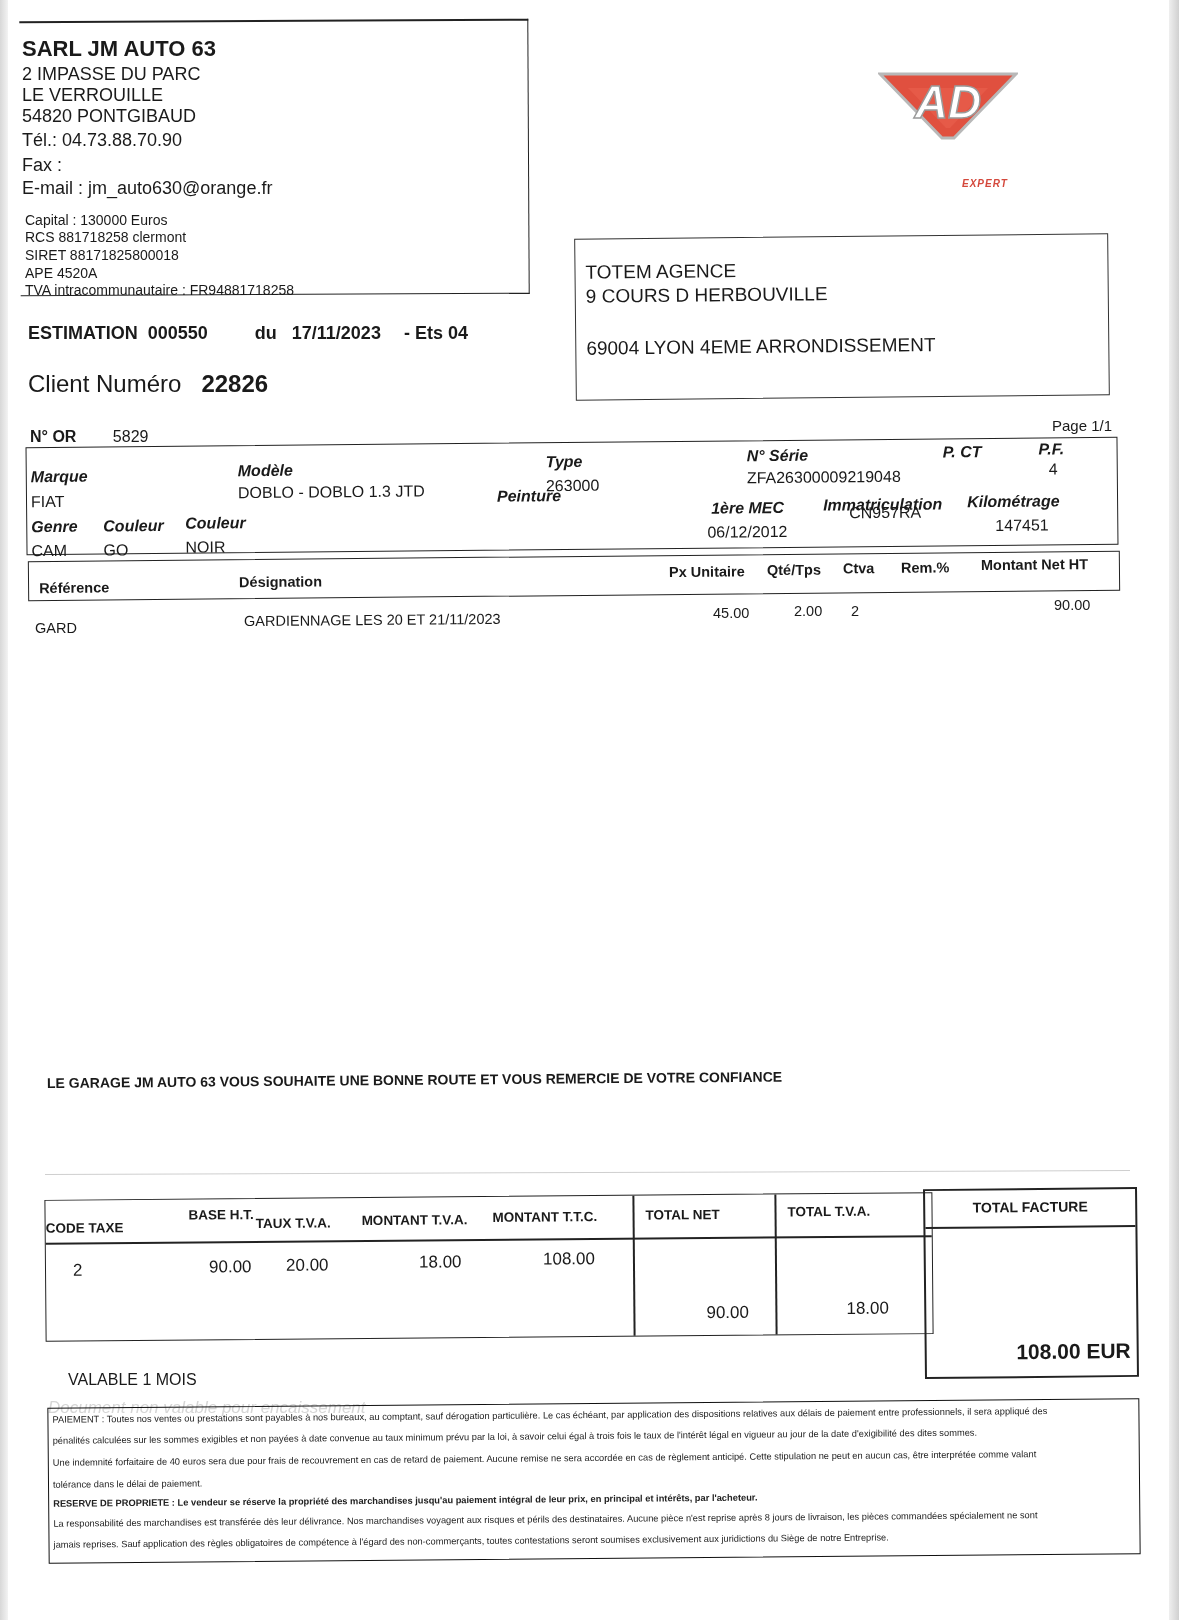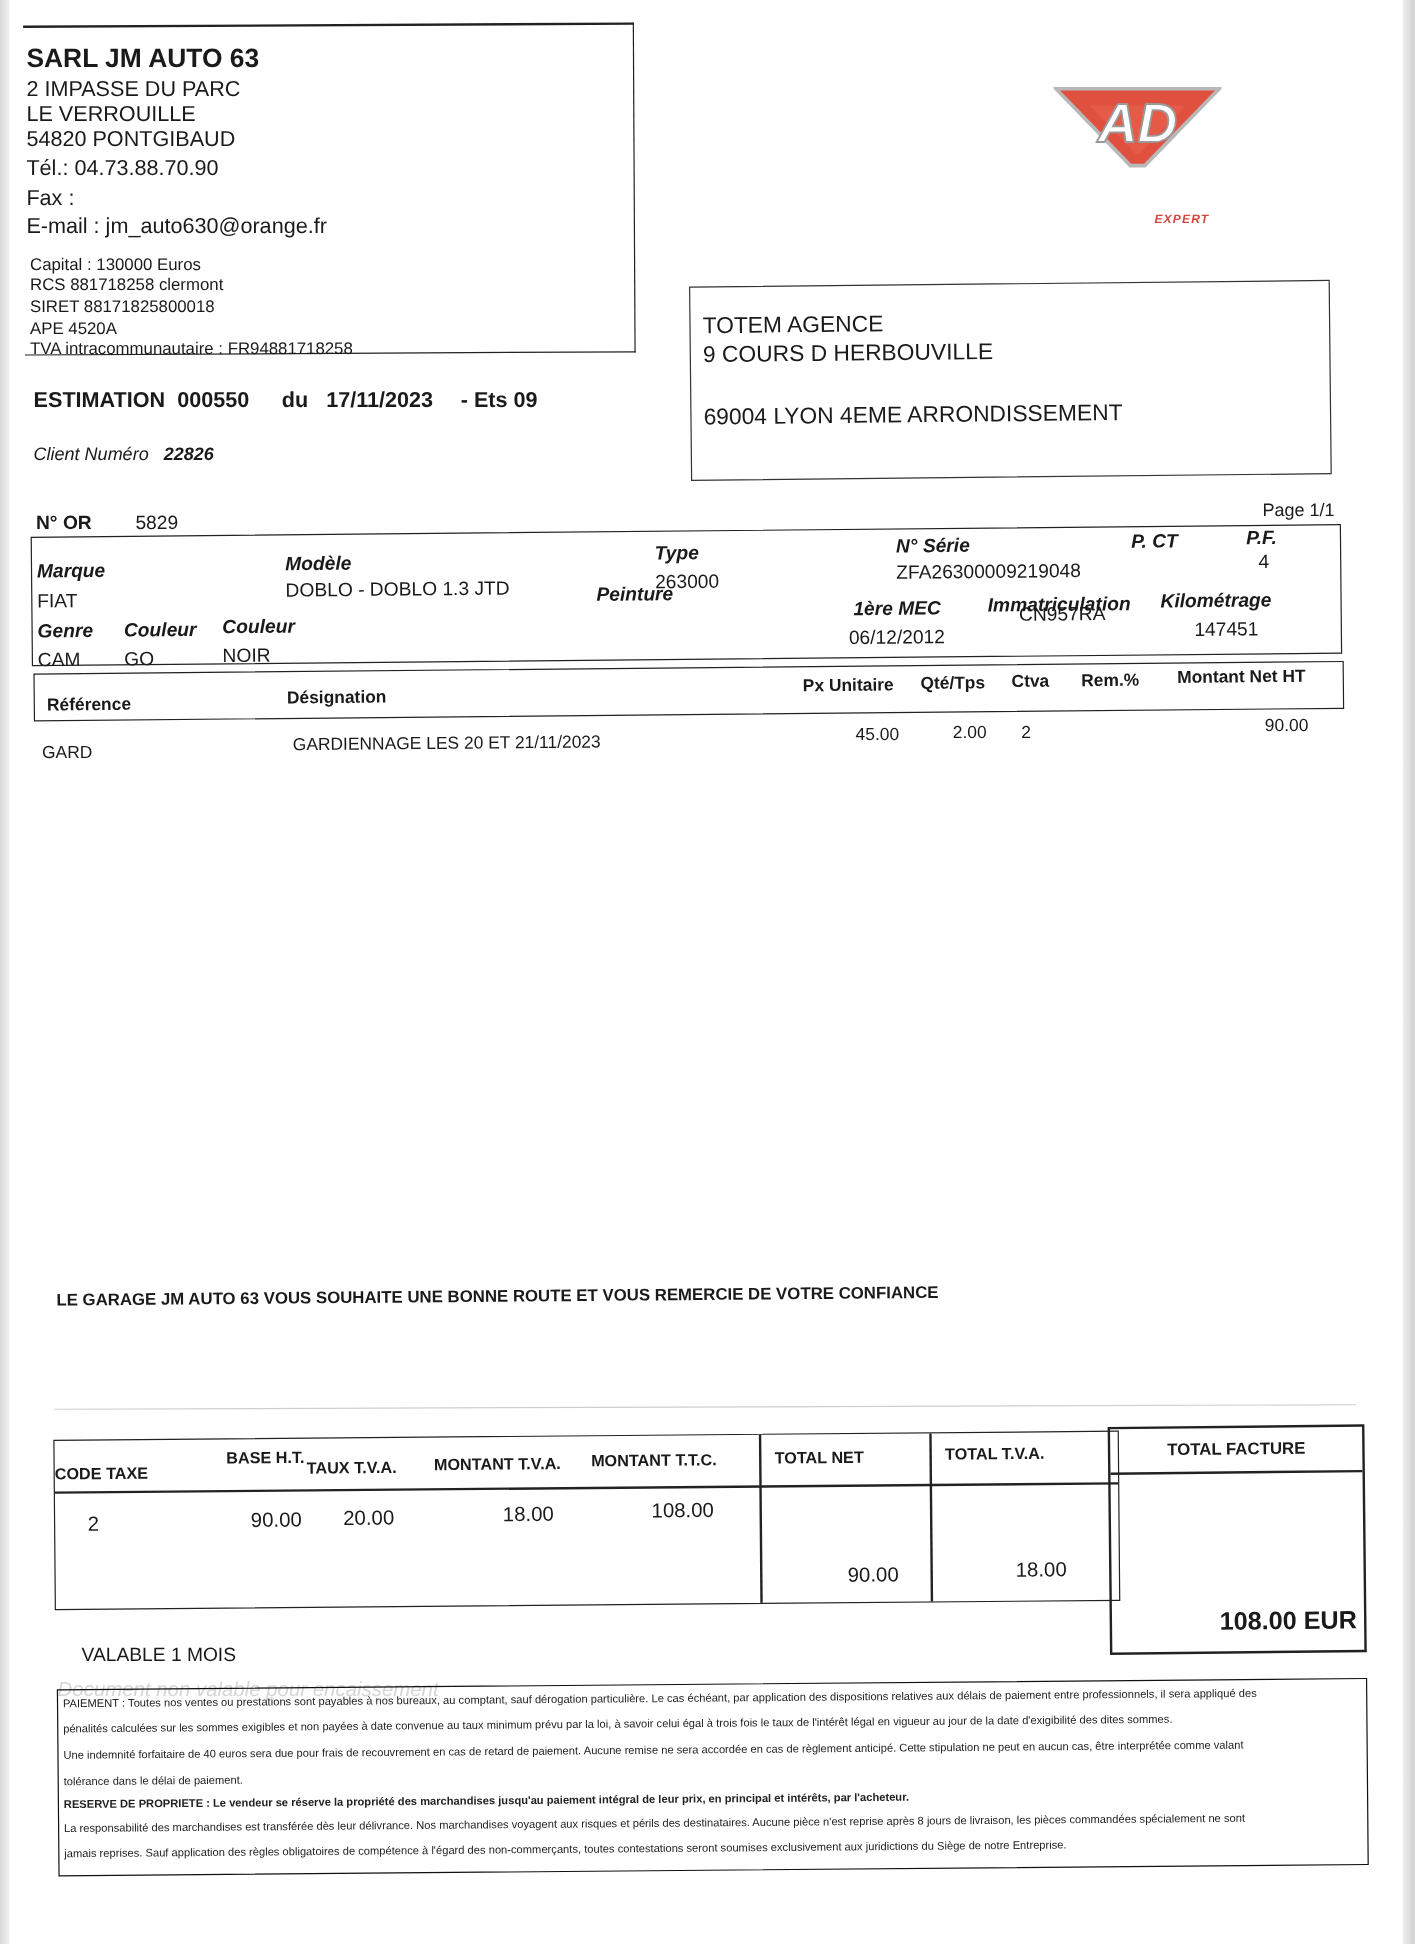--- a/index.html
+++ b/index.html
@@ -21,21 +21,21 @@
 
   
   .logo { left:878px; top:68px; width:140px; height:100px; }
   .logo-expert { left:962px; top:150px; font-size:10px; font-style:italic; font-weight:bold; color:#d4483c; letter-spacing:1px;margin-top:28px; }
 
   
   .client-box { left:575px; top:236px; width:532px; height:160px; border:1.5px solid #333; transform:rotate(-0.6deg); }
   .client-line { font-size:19px; }
 
   .estimation { left:28px; top:323px; font-size:18px; font-weight:bold; }
-  .client-num { left:28px; top:370px; font-size:15px;font-style:italic; }
+  .client-num { left:28px; top:370px; font-size:24px; }
   .nor { left:30px; top:428px; font-size:16px; }
   .page-num { left:1052px; top:417px; font-size:15px; }
 
   
   .vehicle-box { left:26px; top:442px; width:1090px; height:106px; transform:rotate(-0.55deg); }
   .vh { font-size:16px; font-weight:bold; font-style:italic; }
   .vv { font-size:16px; }
 
   
   .lines-box { left:28px; top:556px; width:1090px; height:38px; transform:rotate(-0.55deg); }
@@ -94,23 +94,23 @@
 
 <div class="box client-box">
   <div class="abs client-line" style="left:10px;top:22px">TOTEM AGENCE</div>
   <div class="abs client-line" style="left:10px;top:46px">9 COURS D HERBOUVILLE</div>
   <div class="abs client-line" style="left:10px;top:98px">69004 LYON 4EME ARRONDISSEMENT</div>
 </div>
 
 <div class="abs estimation">
   <span>ESTIMATION</span>&nbsp;
   <span>000550</span>
-  <span style="margin-left:22px">du</span>&nbsp;&nbsp;
+  <span style="margin-left:42px">du</span>&nbsp;&nbsp;
   <span>17/11/2023</span>
-  <span style="margin-left:18px">- Ets 09</span>
+  <span style="margin-left:18px">- Ets 04</span>
 </div>
 <div class="abs client-num">
   <span>Client Numéro</span>&nbsp;&nbsp;
   <b>22826</b>
 </div>
 <div class="abs nor">
   <b>N° OR</b>
   <span style="margin-left:32px">5829</span>
 </div>
 <div class="abs page-num">Page 1/1</div>

